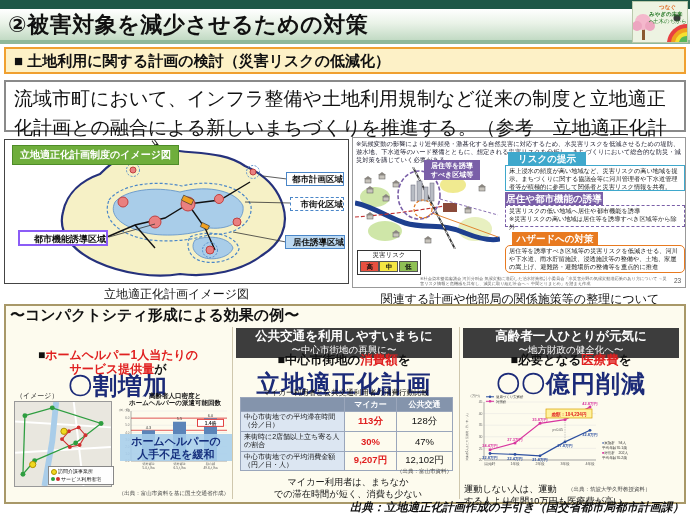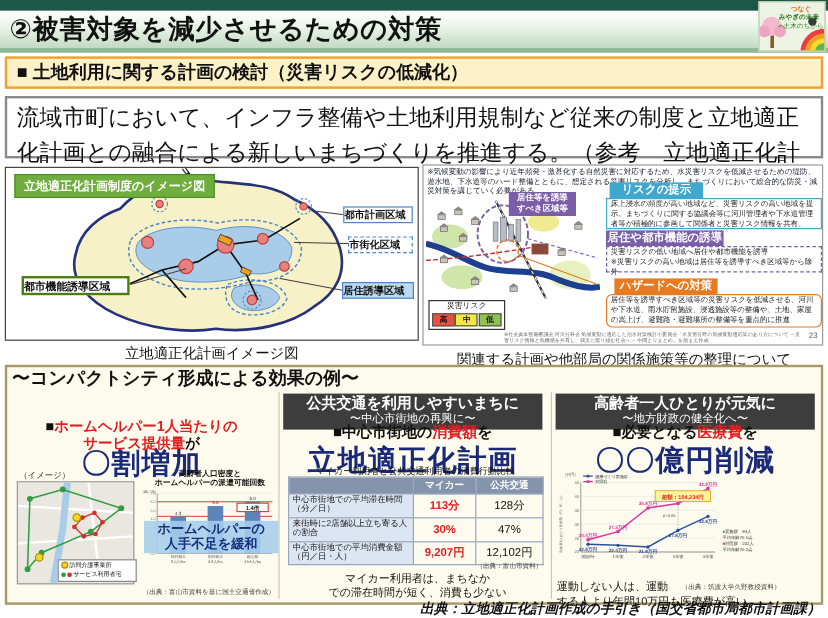--- a/index.html
+++ b/index.html
@@ -17,25 +17,25 @@
   .logo{left:632px;top:1px;width:56px;height:42px;background:#edf3e2;border:1px solid #b9c9ab;box-sizing:border-box;z-index:3;}
   .logo-t1{left:26px;top:2px;font-size:5.5px;color:#e06820;font-weight:bold;}
   .logo-t2{left:16px;top:9px;font-size:5.5px;color:#2a7a2a;font-weight:bold;}
   .logo-t3{left:20px;top:16px;font-size:5.5px;color:#2a7a2a;}
   
   .sec-title{left:4px;top:47px;width:682px;height:27px;box-sizing:border-box;background:#fdf1c7;border:2px solid #f0a030;font-size:15px;font-weight:bold;line-height:24px;padding-left:8px;color:#111;}
   .intro{left:4px;top:80px;width:682px;height:52px;box-sizing:border-box;background:#fff;border:2px solid #8a8a8a;font-size:19px;line-height:1.55;padding:2px 8px;color:#111;}
   
   .lfig{left:4px;top:139px;width:345px;height:145px;box-sizing:border-box;background:#fff;border:1.5px solid #444;}
   .glabel{left:12px;top:145px;background:#6fae3c;border:1px solid #4e8c28;color:#fff;font-size:10px;font-weight:bold;padding:2px 7px;z-index:2;}
-  .zl{box-sizing:border-box;background:#fff;font-weight:bold;text-align:left;z-index:2;color:#111;}
+  .zl{box-sizing:border-box;background:#fff;font-weight:bold;text-align:right;z-index:2;color:#111;}
   .zl1{left:286px;top:172px;width:58px;height:14px;font-size:8.5px;line-height:12px;border:1.5px solid #4a86c8;}
   .zl2{left:290px;top:197px;width:54px;height:14px;font-size:8.5px;line-height:12px;border:1.5px dashed #4a86c8;}
   .zl3{left:285px;top:235px;width:60px;height:14px;font-size:8.5px;line-height:13px;border:1px solid #4a86c8;background:#bcd9f2;}
-  .zl4{left:18px;top:230px;width:90px;height:16px;font-size:9px;line-height:14px;border:2px solid #4d7c0f;}
+  .zl4{left:18px;top:230px;width:90px;height:16px;font-size:9px;line-height:14px;border:2px solid #8b5cf6;}
   .lcap{left:4px;top:286px;width:345px;font-size:12px;color:#111;text-align:center;}
   
   .rfig{left:352px;top:137px;width:334px;height:151px;box-sizing:border-box;background:#fff;border:1px solid #999;}
   .rnote{left:356px;top:140px;width:326px;font-size:6.3px;line-height:1.3;color:#223;}
   .plabel{left:424px;top:160px;width:56px;background:#7a5fa8;color:#fff;font-size:7px;font-weight:bold;text-align:center;line-height:1.3;padding:1px 0;z-index:2;}
   .rlegend{left:357px;top:250px;width:64px;box-sizing:border-box;border:1px solid #333;background:#fff;z-index:2;}
   .rlegend .t{font-size:6.5px;text-align:center;color:#111;}
   .rlegend .cells{display:flex;justify-content:space-around;padding:1px 2px 2px;}
   .rcell{width:17px;height:9px;font-size:6.5px;font-weight:bold;text-align:center;line-height:9px;border:0.5px solid #555;color:#111;}
   .shdr{box-sizing:border-box;color:#fff;font-weight:bold;font-size:9.5px;text-align:center;line-height:13px;height:25px;z-index:2;}

